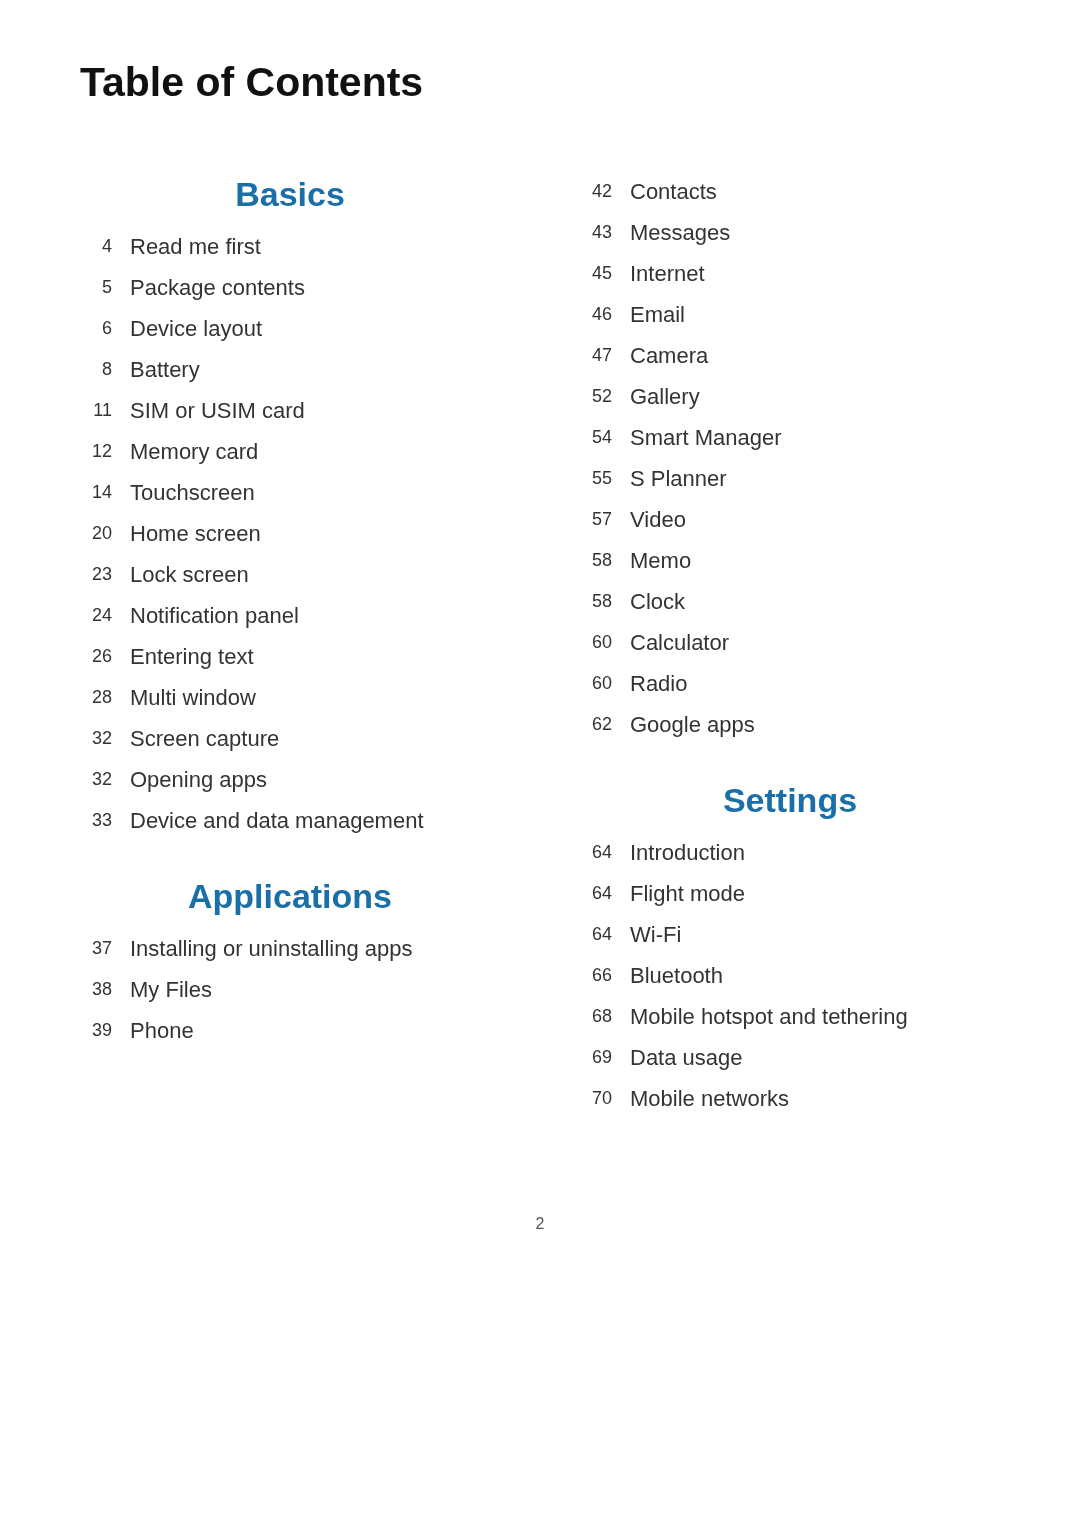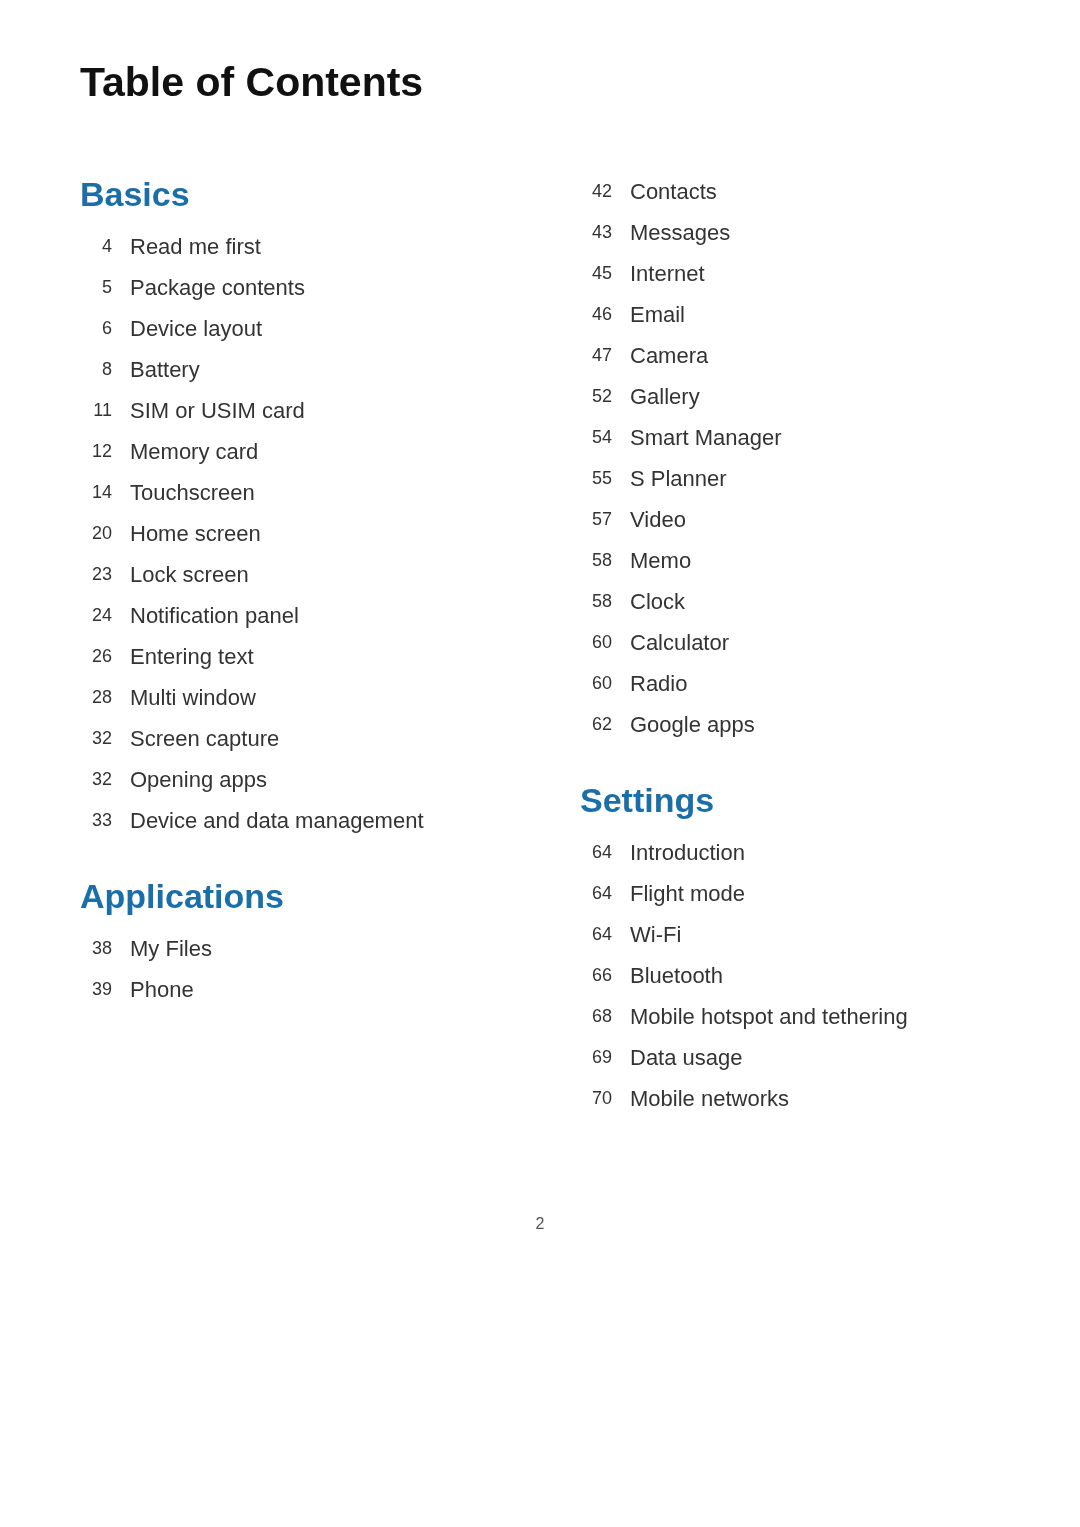--- a/index.html
+++ b/index.html
@@ -39,20 +39,21 @@
       width: 50%;
       padding-left: 40px;
     }
 
     .section-title {
       font-size: 34px;
       font-weight: 800;
       color: #1a6fa8;
       margin-bottom: 16px;
       margin-top: 0;
+      text-align: center;
     }
 
     .section-title.settings-title {
       margin-top: 40px;
     }
 
     .toc-list {
       list-style: none;
       margin-bottom: 40px;
     }
@@ -154,20 +155,24 @@
         </li>
         <li class="toc-item">
           <span class="toc-page-num">33</span>
           <span class="toc-item-label">Device and data management</span>
         </li>
       </ul>
 
     <h2 class="section-title">Applications</h2>
     <ul class="toc-list" id="applications-partial-list">
         <li class="toc-item">
+          <span class="toc-page-num">37</span>
+          <span class="toc-item-label">Installing or uninstalling apps</span>
+        </li>
+        <li class="toc-item">
           <span class="toc-page-num">38</span>
           <span class="toc-item-label">My Files</span>
         </li>
         <li class="toc-item">
           <span class="toc-page-num">39</span>
           <span class="toc-item-label">Phone</span>
         </li>
       </ul>
   </div>
 

